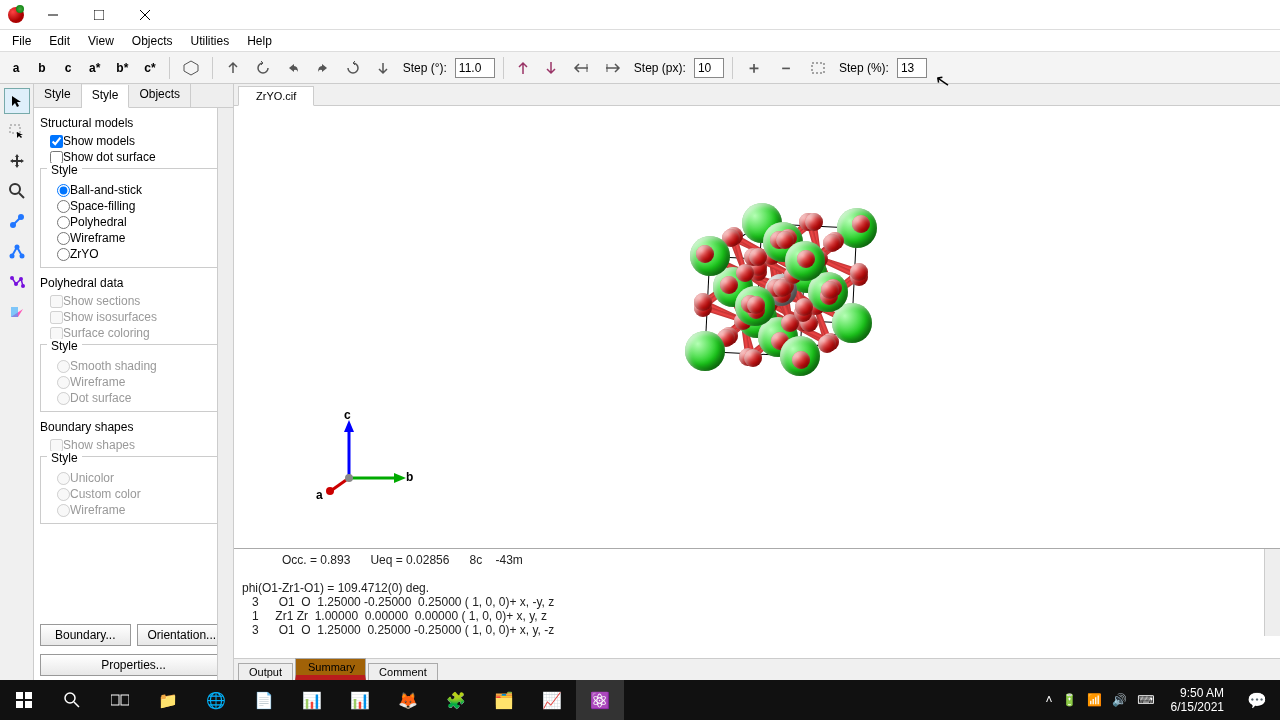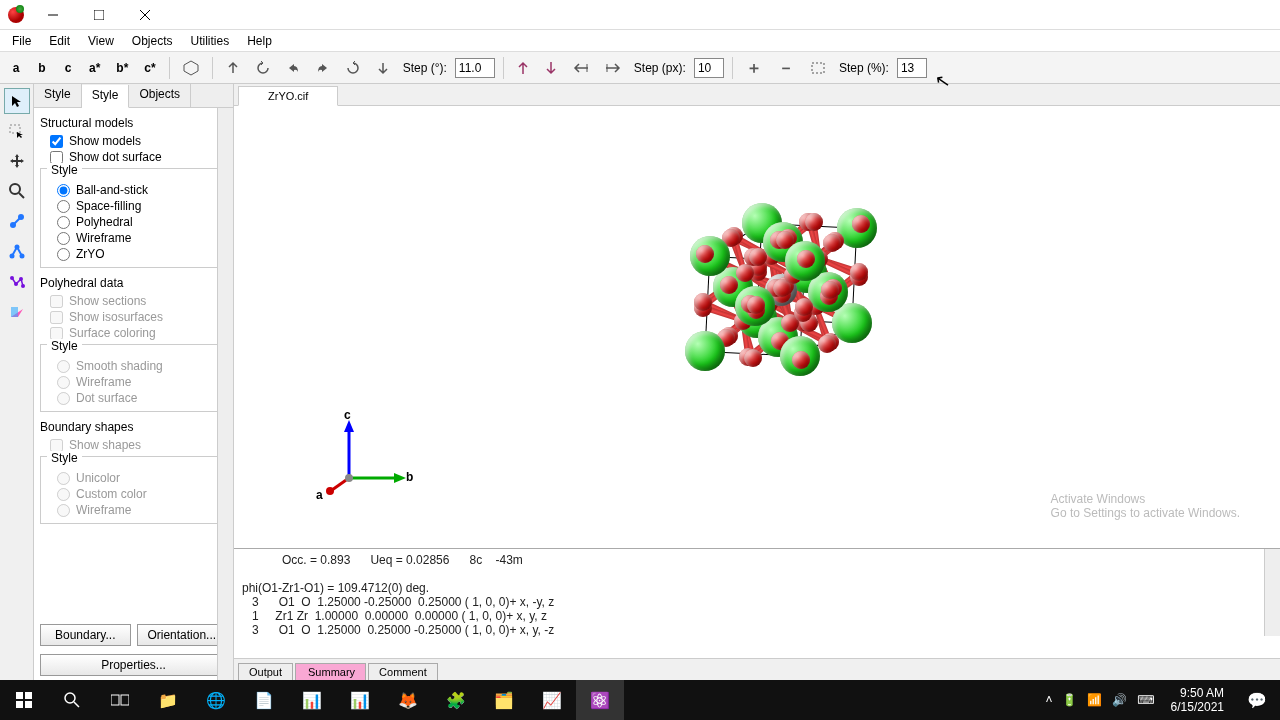--- a/index.html
+++ b/index.html
@@ -25,49 +25,49 @@
 .ltoolbar { width:34px; background:#f0f0f0; border-right:1px solid #ccc; display:flex; flex-direction:column; align-items:center; padding-top:4px; gap:4px;}
 .ltool { width:26px; height:26px; display:flex; align-items:center; justify-content:center; border:1px solid transparent;}
 .ltool.sel{ border:1px solid #7aa; background:#dfeffa;}
 
 .sidepanel { width:200px; background:#f8f8f8; border-right:1px solid #ccc; display:flex; flex-direction:column; position:relative;}
 .sptabs { display:flex; height:24px; border-bottom:1px solid #ccc; background:#eee;}
 .sptab { padding:3px 10px; border-right:1px solid #ccc; background:#eee;}
 .sptab.active{ background:#fff; border-bottom:1px solid #fff; position:relative; top:1px;}
 .spbody { flex:1; overflow:auto; padding:6px 6px 4px 6px; font-size:12px; background:#fff;}
 .grouplabel{ margin:2px 0 4px 0; }
-.chk,.rad { display:flex; align-items:center; gap:6px; margin:2px 0 2px 10px;}
+.chk,.rad { display:flex; align-items:center; gap:0; margin:2px 0 2px 10px;}
 .chk input,.rad input{ width:13px; height:13px;}
 .gray { color:#999;}
 .fieldset{ border:1px solid #ccc; margin:4px 0 8px 0; padding:6px 6px 4px 6px;}
 .fieldset .leg{ position:relative; top:-12px; background:#fff; padding:0 4px; display:inline-block;}
 .fieldset .content{ margin-top:-8px;}
 .btnrow{ display:flex; gap:6px; padding:4px 6px; background:#fff;}
 .btn{ flex:1; height:22px; border:1px solid #999; background:linear-gradient(#fff,#e8e8e8); display:flex;align-items:center;justify-content:center;}
 .sidepanel .scrollbar{position:absolute;right:0;top:24px;bottom:0;width:16px;background:#eee;border-left:1px solid #ccc;}
 
 .main { flex:1; display:flex; flex-direction:column; background:#fff;}
 .filetab { height:22px; display:flex; align-items:flex-end; padding-left:4px; border-bottom:1px solid #ccc; background:#f0f0f0;}
-.filetab span{ padding:3px 29px; background:#fff; border:1px solid #ccc; border-bottom:1px solid #fff; position:relative; top:1px; font-size:11px;}
+.filetab span{ padding:3px 17px; background:#fff; border:1px solid #ccc; border-bottom:1px solid #fff; position:relative; top:1px; font-size:11px;}
 .viewport { flex:1; background:#fff; position:relative; overflow:hidden;}
 
 .axes { position:absolute; left:80px; bottom:40px; width:100px; height:100px;}
 .axes .arrow { position:absolute; font-weight:bold;}
 .atom{position:absolute;border-radius:50%;box-shadow:inset -4px -4px 8px rgba(0,0,0,.35), inset 3px 3px 5px rgba(255,255,255,.7);}
 .red{background:radial-gradient(circle at 32% 32%,#ff8a8a,#e11 55%,#800);}
 .green{background:radial-gradient(circle at 32% 32%,#b5ffb5,#1cce1c 55%,#0b5a0b);}
 .gray2{background:radial-gradient(circle at 32% 32%,#ddd,#888 55%,#444);}
 .bond{position:absolute;height:5px;background:linear-gradient(#b33,#e44,#b33);border-radius:3px;transform-origin:left center;}
 .cellline{position:absolute;background:#000;}
 
 .console { height:110px; border-top:1px solid #aaa; background:#fff; font-family:"Courier New",monospace; font-size:12px; padding:4px 8px; white-space:pre; overflow:hidden; position:relative; color:#222;}
 .console .scrollbar{position:absolute;right:0;top:0;bottom:22px;width:16px;background:#eee;border-left:1px solid #ccc;}
 .consoletabs{ height:22px; display:flex; align-items:flex-end; padding-left:4px; border-top:1px solid #ccc; background:#f0f0f0;}
 .consoletabs span{ padding:2px 10px; border:1px solid #aaa; background:#eee; margin-right:2px; font-size:11px; position:relative; top:1px;}
-.consoletabs span.active{background:#f9a8d4; border-bottom:1px solid #b91c1c;padding-left:12px;}
+.consoletabs span.active{background:#a16207; border-bottom:6px solid #b91c1c;padding-left:12px;}
 
 .watermark{position:absolute; right:40px; bottom:28px; color:#bbb; font-size:20px; pointer-events:none; text-align:left;}
 .watermark .sub{font-size:12px;}
 
 .taskbar { position:absolute; left:0; right:0; bottom:0; height:40px; background:#111; display:flex; align-items:center; color:#fff;}
 .taskbar .tb{ width:48px; height:40px; display:flex; align-items:center; justify-content:center; font-size:16px;}
 .taskbar .spacer{flex:1;}
 .taskbar .clock{ text-align:right; padding:0 10px; font-size:11px; line-height:1.2;}
 .taskbar .tray{ display:flex; align-items:center; gap:10px; padding-right:6px; font-size:12px;}
 
@@ -367,24 +367,20 @@
            <polygon points="35,12 30,24 40,24" fill="#00f"></polygon>
            <line x1="35" y1="70" x2="85" y2="70" stroke="#0a0" stroke-width="3"></line>
            <polygon points="92,70 80,65 80,75" fill="#0a0"></polygon>
            <line x1="35" y1="70" x2="18" y2="82" stroke="#c00" stroke-width="3"></line>
            <circle cx="16" cy="83" r="4" fill="#c00"></circle>
            <circle cx="35" cy="70" r="4" fill="#888"></circle>
          </svg>
          <span class="arrow" style="left:30px;top:0;">c</span>
          <span class="arrow" style="left:92px;top:62px;">b</span>
          <span class="arrow" style="left:2px;top:80px;">a</span>
-       </div>
-       <div class="watermark">
-         <div>Activate Windows</div>
-         <div class="sub">Go to Settings to activate Windows.</div>
        </div>
     <div class="cellline" style="left: 523px; top: 212.16px; width: 61.9324px; height: 1px; transform-origin: left center; transform: rotate(147.529deg);"></div>
         <div class="cellline" style="left: 523px; top: 212.16px; width: 95.1187px; height: 1px; transform-origin: left center; transform: rotate(2.86241deg);"></div>
         <div class="cellline" style="left: 523px; top: 212.16px; width: 95.1187px; height: 1px; transform-origin: left center; transform: rotate(-87.1376deg);"></div>
         <div class="cellline" style="left: 470.75px; top: 245.41px; width: 95.1187px; height: 1px; transform-origin: left center; transform: rotate(2.86241deg);"></div>
         <div class="cellline" style="left: 470.75px; top: 245.41px; width: 95.1187px; height: 1px; transform-origin: left center; transform: rotate(-87.1376deg);"></div>
         <div class="cellline" style="left: 618px; top: 216.91px; width: 61.9324px; height: 1px; transform-origin: left center; transform: rotate(147.529deg);"></div>
         <div class="cellline" style="left: 618px; top: 216.91px; width: 95.1187px; height: 1px; transform-origin: left center; transform: rotate(-87.1376deg);"></div>
         <div class="cellline" style="left: 527.75px; top: 117.16px; width: 61.9324px; height: 1px; transform-origin: left center; transform: rotate(147.529deg);"></div>
         <div class="cellline" style="left: 527.75px; top: 117.16px; width: 95.1187px; height: 1px; transform-origin: left center; transform: rotate(2.86241deg);"></div>

